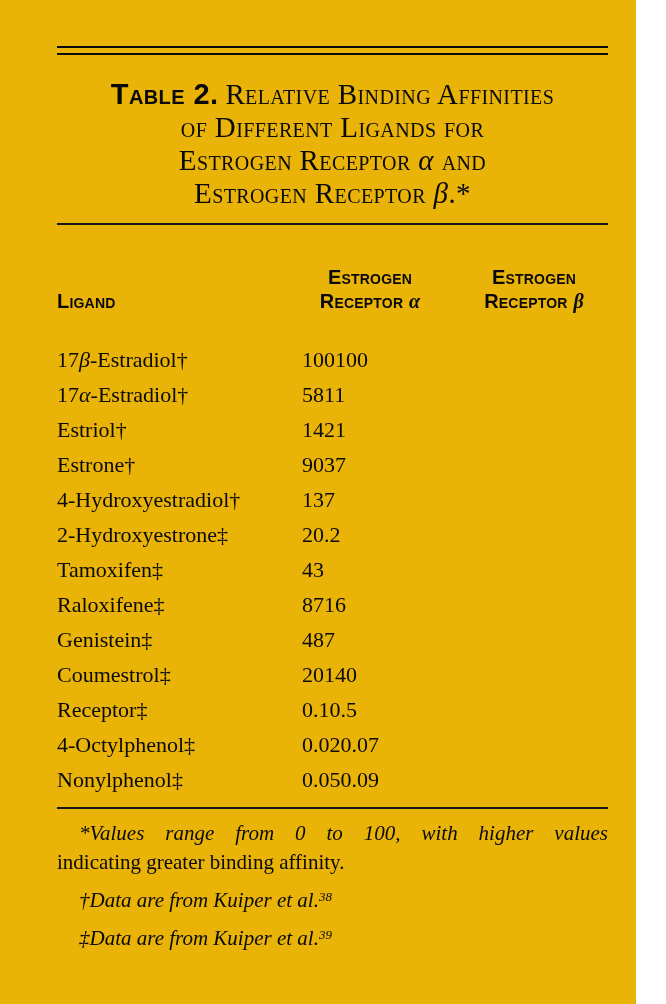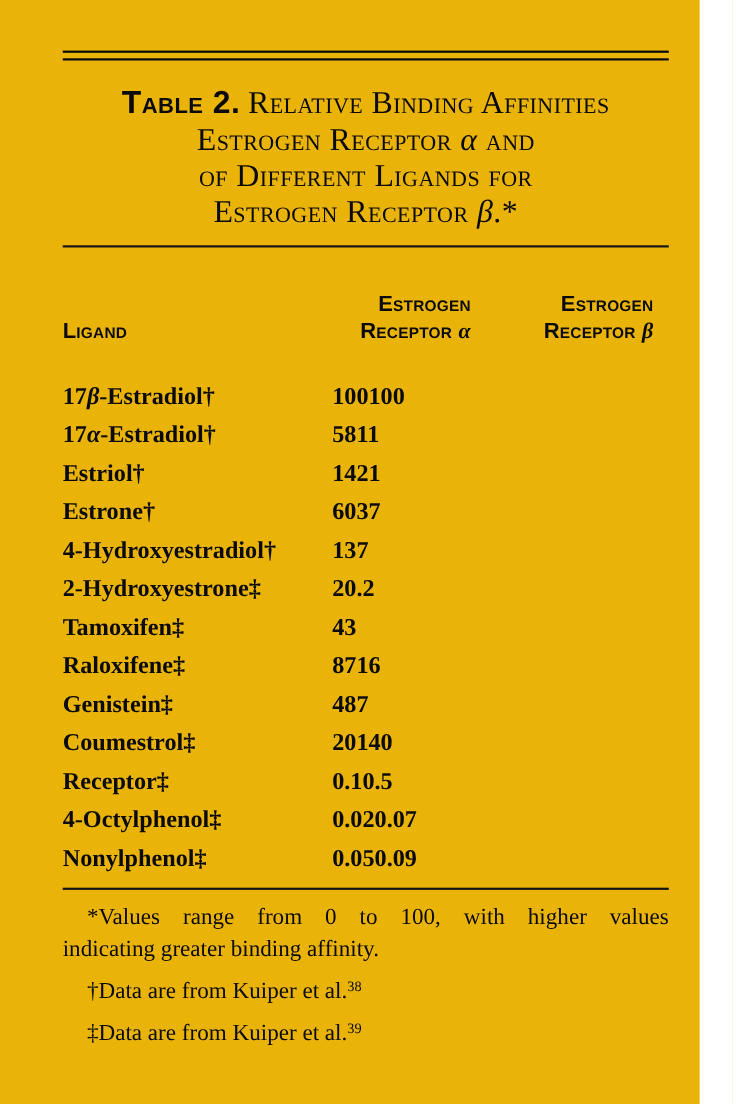--- a/index.html
+++ b/index.html
@@ -44,62 +44,62 @@
   
   .thead {
     position: absolute; left: 57px; top: 265px; width: 551px; height: 50px;
     font-family: "Liberation Sans", "DejaVu Sans", sans-serif;
     font-weight: bold;
     font-variant: small-caps;
     font-size: 20px; line-height: 24px;
     letter-spacing: 0.2px;
   }
   .h-ligand { position: absolute; left: 0; top: 24px; }
-  .h-col    { position: absolute; top: 0; text-align: right; }
+  .h-col    { position: absolute; top: 0; text-align: center; }
   .h-a      { left: 255px; width: 116px; }
   .h-b      { left: 417px; width: 120px; }
 
   
   .tbody { position: absolute; left: 57px; top: 342px; width: 551px; font-size: 22px; }
-  .trow  { display: flex; height: 35px; align-items: center; font-weight: bold; }
+  .trow  { display: flex; height: 35px; align-items: center; }
   .cell-ligand { width: 245px; }
   .cell-num    { display: flex; }
   .int   { text-align: center; }
   .frac  { text-align: left; }
 
   
   .greek {
     font-variant: normal;
     font-style: italic;
     font-family: "Liberation Serif", "DejaVu Serif", serif;
   }
 
   
   .footnotes {
     position: absolute; left: 57px; top: 819px; width: 551px;
     font-size: 21px; line-height: 29px;
   }
-  .fn-ind { text-indent: 22px; }
+  .fn-ind { text-indent: 22px; font-style: italic; }
   .fn-justify { text-align: justify; text-align-last: justify; }
   .fn-para { margin-top: 9px; }
   .footnotes sup { font-size: 13px; line-height: 0; vertical-align: 6px; }
 </style>
 </head>
 <body>
 
 <div class="page">
 
   <div class="double-rule"></div>
 
   <div class="title">
     <div class="t-line">
       <span class="t-label">Table 2.</span><span>Relative Binding Affinities</span>
     </div>
+    <div class="t-line gk">of Different Ligands for</div>
     <div class="t-line gk">Estrogen Receptor <span class="greek">α</span> and</div>
-    <div class="t-line gk">of Different Ligands for</div>
     <div class="t-line gk">Estrogen Receptor <span class="greek">β</span>.*</div>
   </div>
 
   <div class="rule rule-mid"></div>
 
   <div class="thead">
     <div class="h-ligand">Ligand</div>
     <div class="h-col h-a">
       <div>Estrogen</div>
       <div class="gk">Receptor <span class="greek">α</span></div>
@@ -140,21 +140,21 @@
           <span class="frac frac-alpha"></span>
         </div>
         <div class="cell-num">
           <span class="int int-beta">21</span>
           <span class="frac frac-beta"></span>
         </div>
       </div>
       <div class="trow">
         <div class="cell-ligand gk">Estrone†</div>
         <div class="cell-num">
-          <span class="int int-alpha">60</span>
+          <span class="int int-alpha">90</span>
           <span class="frac frac-alpha"></span>
         </div>
         <div class="cell-num">
           <span class="int int-beta">37</span>
           <span class="frac frac-beta"></span>
         </div>
       </div>
       <div class="trow">
         <div class="cell-ligand gk">4-Hydroxyestradiol†</div>
         <div class="cell-num">

